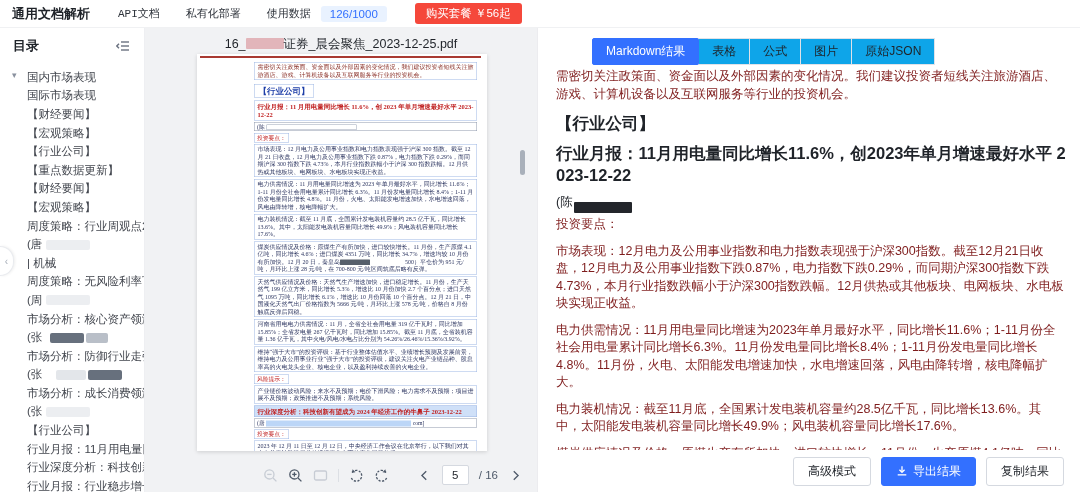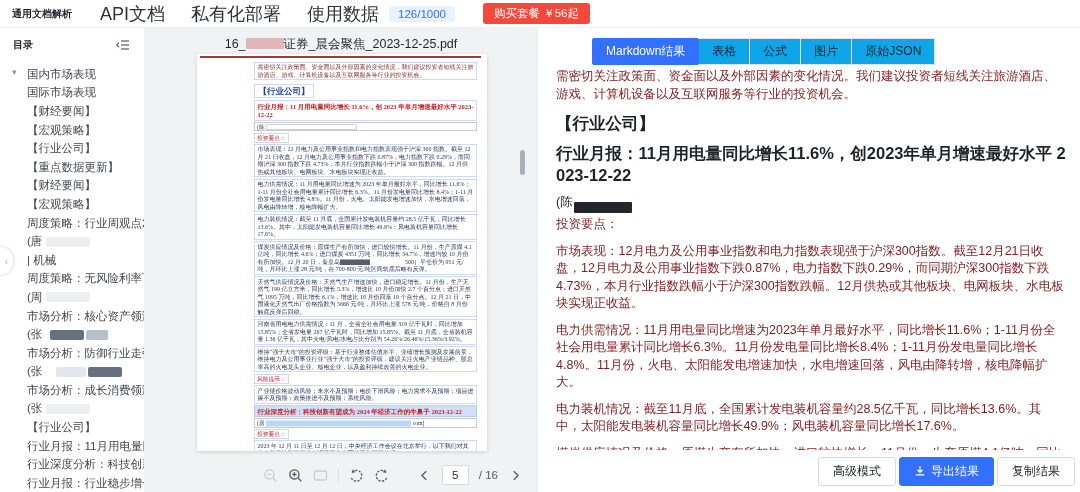--- a/index.html
+++ b/index.html
@@ -3,36 +3,36 @@
 <meta charset="utf-8">
 <style>
   *{margin:0;padding:0;box-sizing:border-box;}
   html,body{width:1080px;height:492px;overflow:hidden;background:#fff;
     font-family:"Liberation Sans","DejaVu Sans",sans-serif;}
   .app{position:relative;width:1080px;height:492px;}
 
   
   .navbar{height:28px;display:flex;align-items:center;padding:0 12px;background:#fff;
     border-bottom:1px solid #f0f1f3;position:relative;z-index:6;}
-  .brand{font-size:10px;font-weight:700;color:#1f2329;margin-right:28px;}
-  .nav-item{font-size:18px;color:#2e333b;margin-right:26px;cursor:pointer;}
+  .brand{font-size:13px;font-weight:700;color:#1f2329;margin-right:28px;}
+  .nav-item{font-size:11px;color:#2e333b;margin-right:26px;cursor:pointer;font-family:Liberation Mono, monospace;}
   .nav-item.tight{margin-right:10px;}
   .usage-badge{font-size:11.5px;color:var(--accent);background:#e9f2ff;border-radius:3px;
     padding:2px 9px;margin-right:28px;}
   .buy-btn{font-size:11.5px;color:#fff;background:var(--buy-red);border:none;border-radius:3px;
     padding:3px 11px;cursor:pointer;}
 
   
   .main{display:flex;height:464px;}
 
   
   .sidebar{width:145px;background:#fff;border-right:1px solid #eeeff2;position:relative;
     padding-top:9px;overflow:hidden;}
   .sidebar-header{display:flex;justify-content:space-between;align-items:center;padding:0 13px;}
-  .sidebar-title{font-size:10px;font-weight:700;color:#1f2329;}
+  .sidebar-title{font-size:13px;font-weight:700;color:#1f2329;}
   .collapse-toc{width:15px;height:15px;color:#6b7280;cursor:pointer;display:flex;align-items:center;}
   .toc{margin-top:13px;}
   .toc-item{height:18.6px;display:flex;align-items:center;padding-left:27px;position:relative;
     font-size:11.5px;color:#42464e;white-space:nowrap;overflow:hidden;cursor:pointer;}
   .toc-item .caret{position:absolute;left:12px;top:2px;color:#8a919f;font-size:9px;}
   .redact{display:inline-block;height:10px;border-radius:2px;}
   .redact.light{width:44px;background:#eceef1;margin-left:4px;}
   .redact.dark{width:34px;background:#67707d;margin-left:8px;}
   .redact.dark2{width:22px;background:#b9bfc8;margin-left:2px;}
   .redact.mid{width:30px;background:#e3e6ea;margin-left:14px;}
@@ -94,21 +94,21 @@
     position:relative;z-index:1;margin-left:36px;}
   .md-content{position:absolute;top:40px;left:18px;right:14px;bottom:40px;overflow:hidden;}
   .md-p{font-size:12.5px;line-height:17.5px;color:#7f1d1d;margin-bottom:9px;}
   .md-h2{font-size:16.5px;line-height:22px;font-weight:700;color:#1f2329;margin:3px 0 8px;
     word-break:break-all;}
   .md-author{font-size:12.5px;color:#1f2329;margin-bottom:6px;height:16px;}
   .redact-black{display:inline-block;width:58px;height:11px;background:#23262b;border-radius:1px;
     vertical-align:-7px;margin-left:1px;}
   .md-gap{display:inline-block;}
   .actions{position:absolute;left:0;right:0;bottom:0;height:42px;background:#fff;display:flex;
-    align-items:center;justify-content:flex-end;gap:3px;padding-right:5px;}
+    align-items:center;justify-content:flex-end;gap:10px;padding-right:16px;}
   .btn{font-size:12px;color:#1f2329;background:#fff;border:1px solid #d5d9e0;border-radius:3px;
     padding:5px 14px;cursor:pointer;font-family:inherit;}
   .btn.primary{background:var(--accent);border-color:var(--accent);color:#fff;display:flex;
     align-items:center;gap:5px;}
 </style>
 </head>
 <body>
 
 <div class="app">
 

